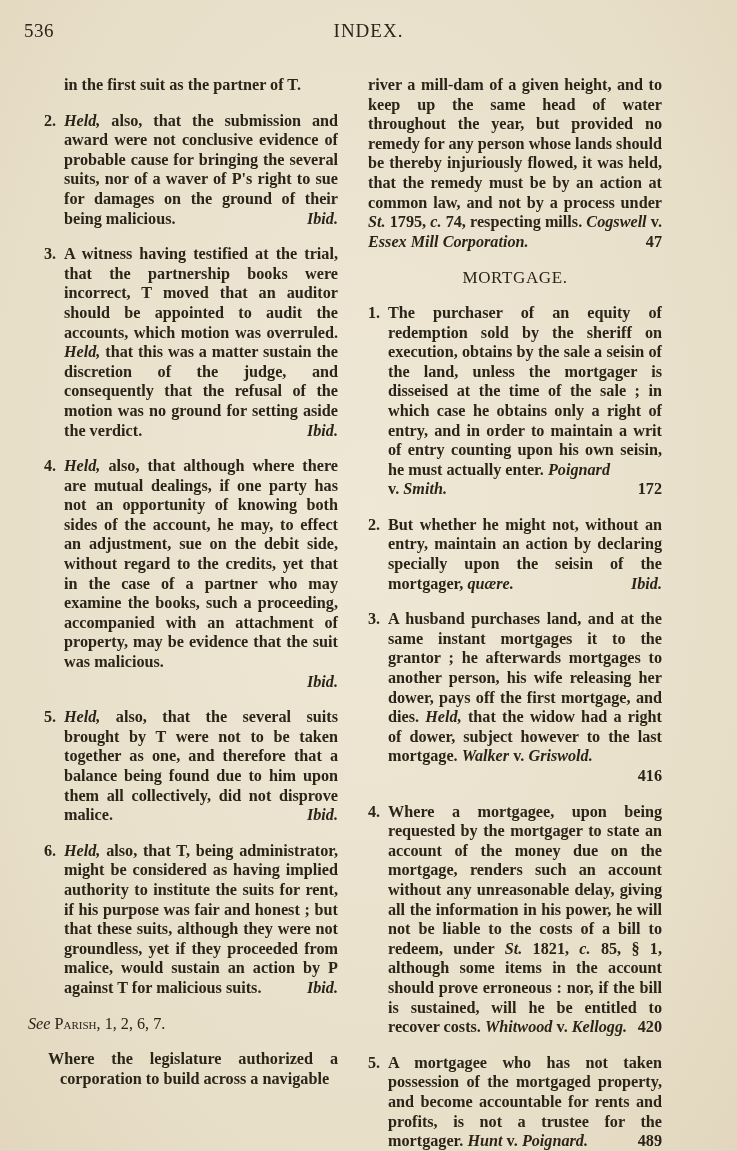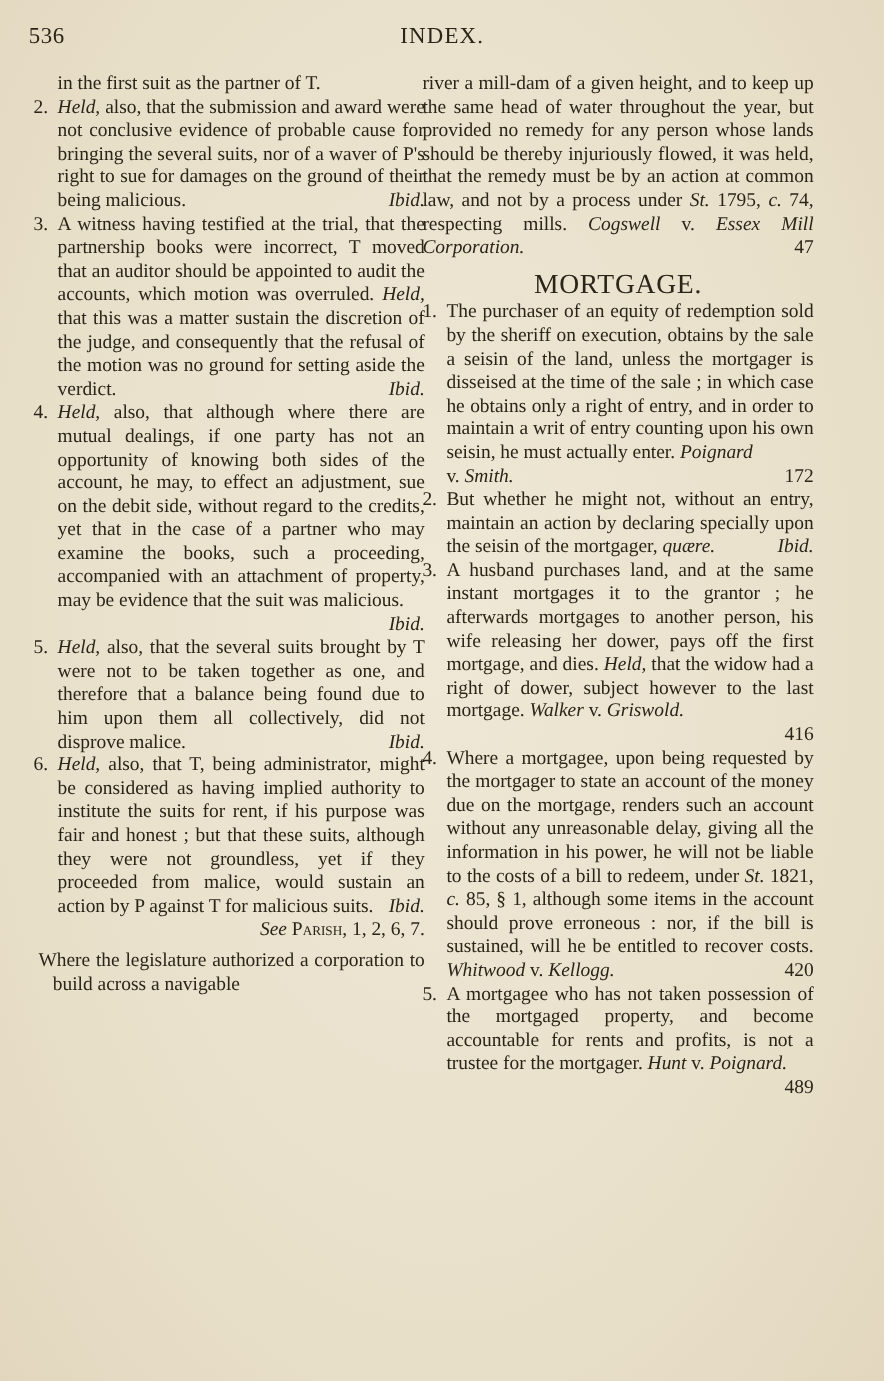--- a/index.html
+++ b/index.html
@@ -18,32 +18,32 @@
   }
   .page-number { position: absolute; left: 0; top: 0; letter-spacing: 0.5px; }
   .running-title { position: absolute; left: 0; right: 0; top: 0; text-align: center; letter-spacing: 1px; }
   .column {
     position: absolute; top: 60px;
     font-size: 16.2px; line-height: 19.6px;
     text-align: justify;
   }
   .col-left { left: 28px; width: 326px; }
   .col-right { left: 352px; width: 326px; }
-  .entry { position: relative; padding-left: 20px; margin: 0; }
+  .entry { position: relative; padding-left: 20px; margin: 16px; font-weight: bold; }
   .entry.cont { padding-left: 20px; }
   .entry .num { position: absolute; left: 0; top: 0; }
   .entry.plain { padding-left: 16px; text-indent: -12px; }
   .cite { display: flex; justify-content: space-between; }
   .cite-right { display: block; text-align: right; }
   i { font-style: italic; }
   .heading {
-    text-align: center; font-size: 23px; letter-spacing: 0.6px;
+    text-align: center; font-size: 17px; letter-spacing: 0.6px;
     margin: 10px 0 4px 0;
   }
-  .see-ref { text-align: right; margin: 0 0 6px 0; }
+  .see-ref { text-align: left; margin: 0 0 6px 0; }
   .sc { font-variant: small-caps; }
 </style>
 </head>
 <body>
 
 <div class="page-header">
   <span class="page-number">536</span>
   <span class="running-title">INDEX.</span>
 </div>
 

